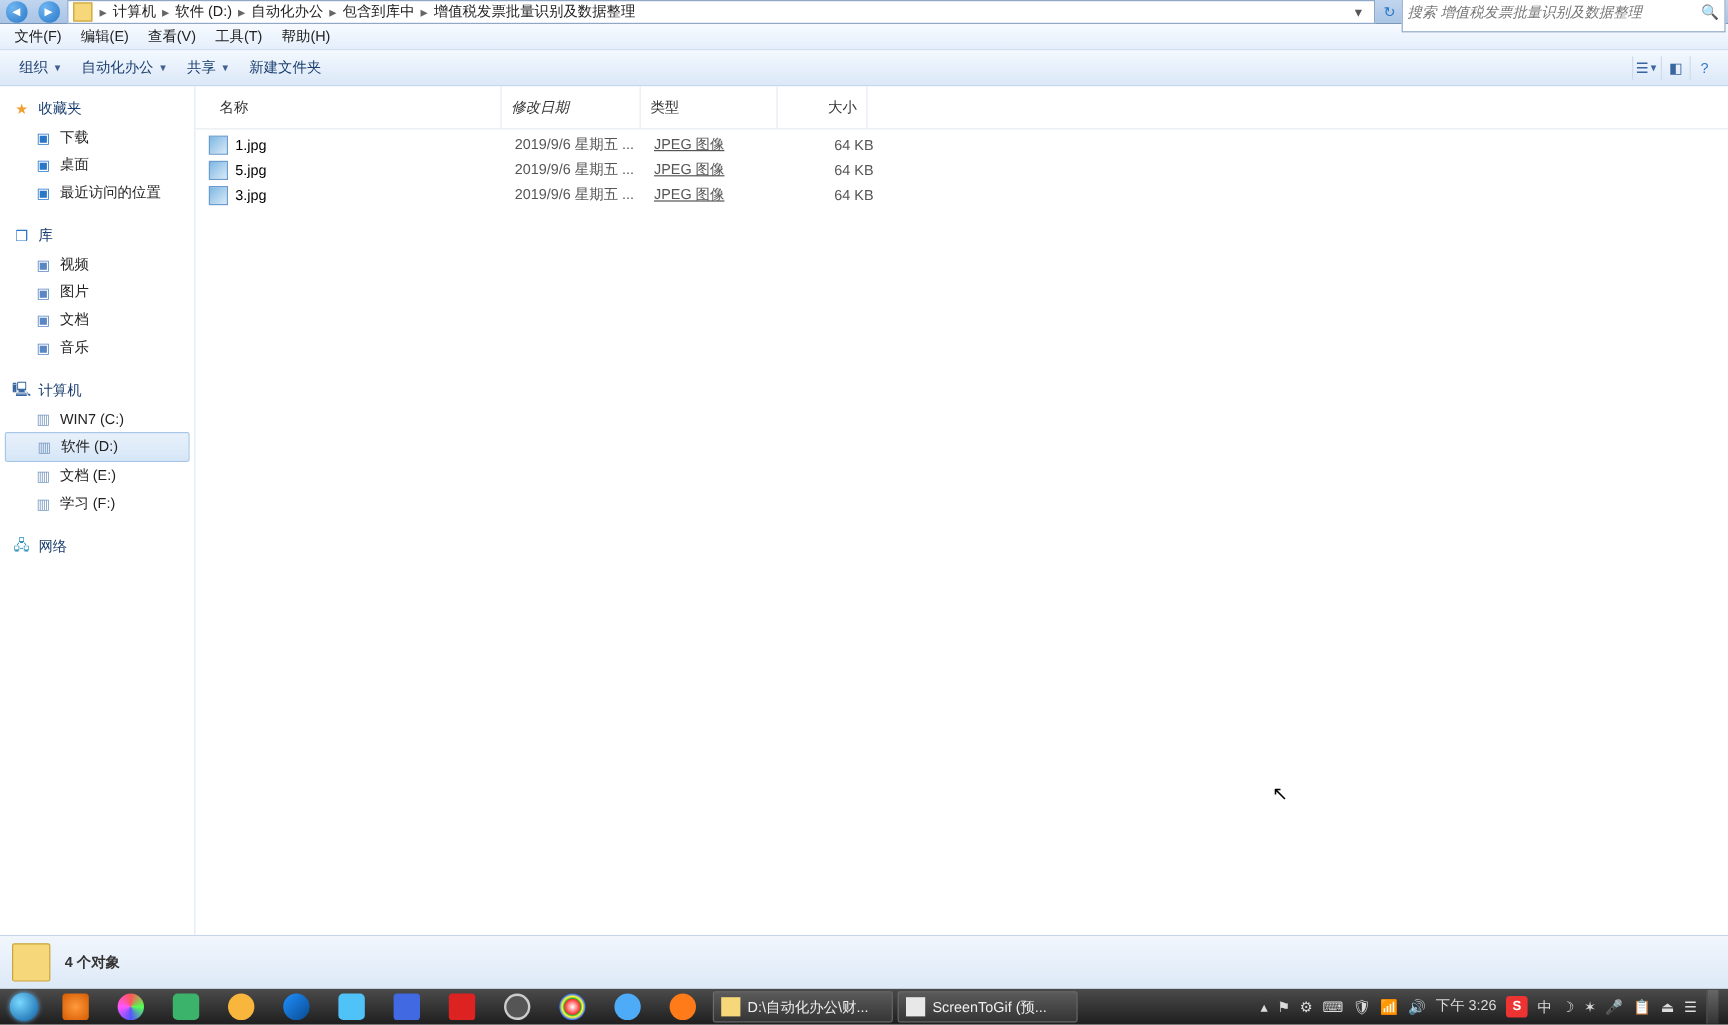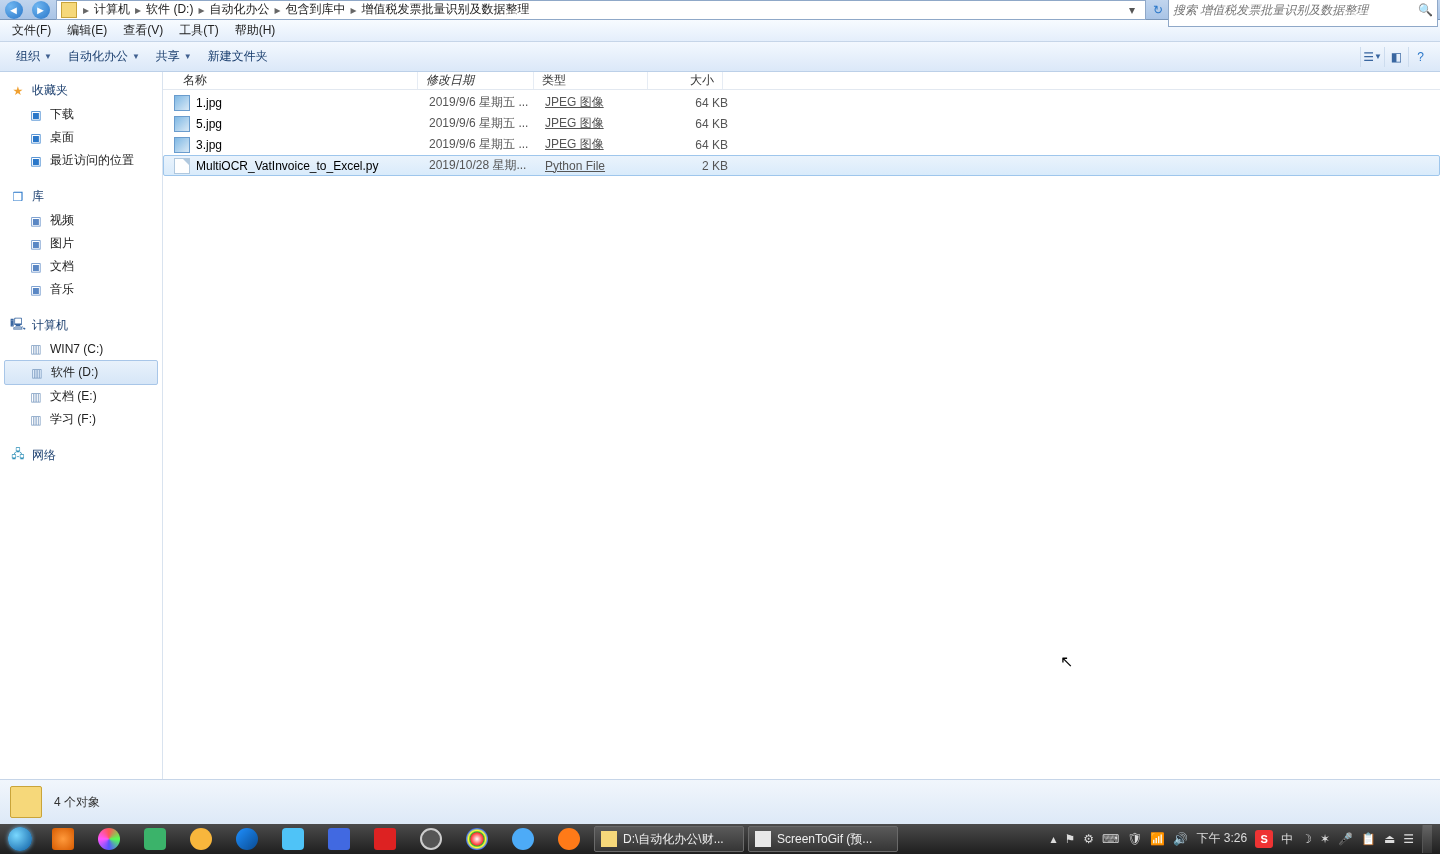--- a/index.html
+++ b/index.html
@@ -36,37 +36,37 @@
 .sidebar { width:163px; border-right:1px solid #d9e3ef; background:#fff; padding:6px 0; overflow:hidden; }
 .sb-group-h { display:flex; align-items:center; gap:6px; padding:4px 10px; color:#1a3e6e; font-size:12px; }
 .sb-item { display:flex; align-items:center; gap:6px; padding:3px 10px 3px 28px; color:#222; }
 .sb-item.selected { background:linear-gradient(#e8f1fb,#d6e6f7); border:1px solid #a8c6e8; border-radius:2px; margin:0 4px; padding-left:24px; }
 .ico { width:16px; height:16px; display:inline-flex; align-items:center; justify-content:center; font-size:12px; }
 .star{color:#f0a030;} .dl{color:#2a77c9;} .desk{color:#2a77c9;} .clock{color:#2a77c9;}
 .lib{color:#2a77c9;} .vid{color:#5a87c4;} .pic{color:#5a87c4;} .doc{color:#5a87c4;} .mus{color:#5a87c4;}
 .pc{color:#3966a0;} .drv{color:#7a9ac0;} .net{color:#3090b8;}
 
 .content { flex:1; display:flex; flex-direction:column; }
-.col-head { height:18px; border-bottom:1px solid #e2e8f0; display:flex; align-items:center; background:#fff; }
+.col-head { height:36px; border-bottom:1px solid #e2e8f0; display:flex; align-items:center; background:#fff; }
 .col-head .ch { padding:0 8px; color:#333; border-right:1px solid #e6ecf4; height:100%; display:flex; align-items:center; }
 .ch.name{width:255px; padding-left:20px;} .ch.date{width:116px;font-style:italic;} .ch.type{width:114px;font-family:Liberation Serif, serif;} .ch.size{width:75px; justify-content:flex-end;}
 
 .filelist { flex:1; background:#fff; padding-top:2px; }
 .row { height:21px; display:flex; align-items:center; padding-left:10px; border:1px solid transparent; }
 .row.sel { background:linear-gradient(#eaf3fc,#d9ebfb); border:1px solid #9ec6ec; border-radius:2px; }
 .cell.name{width:255px; display:flex; align-items:center; gap:6px;} 
 .cell.date{width:116px; color:#555;} .cell.type{width:114px; color:#555;text-decoration:underline;} 
 .cell.size{width:75px; text-align:right; color:#555; padding-right:6px;}
 .fico{width:16px;height:16px;display:inline-block;}
 .fico.jpg{background:linear-gradient(135deg,#7fb8e4,#d9e9f6);border:1px solid #6a9ccd;}
 .fico.py{background:#fefefe;border:1px solid #b0c8de;position:relative;}
 .fico.py:after{content:"";position:absolute;right:0;top:0;border:3px solid transparent;border-top-color:#b0c8de;border-right-color:#b0c8de;}
 
 
-.status { height:45px; background:linear-gradient(#f1f6fc,#dde9f7); border-top:1px solid #c6d5e8; display:flex; align-items:center; padding:0 10px; gap:12px; }
+.status { height:45px; background:linear-gradient(#f1f6fc,#dde9f7); border-top:1px solid #c6d5e8; display:flex; align-items:center; padding:0 10px; gap:12px;font-weight:bold; }
 .status .big-ico{width:32px;height:32px;background:#f6d87a;border:1px solid #c9a43a;border-radius:2px;}
 .status .info{color:#333;}
 
 
 .taskbar { height:30px; background:linear-gradient(#4b4b4b,#1e1e1e); display:flex; align-items:center; }
 .start { width:40px; height:30px; display:flex; align-items:center; justify-content:center; }
 .orb { width:24px; height:24px; border-radius:50%; background:radial-gradient(circle at 35% 35%,#79d8ff,#0a5aa0); box-shadow:0 0 4px rgba(120,200,255,.8); position:relative;}
 .tb-item { width:46px; height:28px; display:flex; align-items:center; justify-content:center;}
 .tb-ico { width:22px; height:22px; border-radius:3px; }
 .task-btn { height:26px; min-width:150px; margin:0 2px; background:linear-gradient(#5a5a5a,#353535); border:1px solid #6a6a6a; border-radius:2px; display:flex; align-items:center; gap:6px; padding:0 6px; color:#eee; font-size:11px;}
@@ -242,29 +242,20 @@
         </div>
         <div class="row">
           <div class="cell name">
             <span class="fico jpg"></span>
             <span>3.jpg</span>
           </div>
           <div class="cell date">2019/9/6 星期五 ...</div>
           <div class="cell type">JPEG 图像</div>
           <div class="cell size">64 KB</div>
         </div>
-        <div class="row sel">
-          <div class="cell name">
-            <span class="fico py"></span>
-            <span>MultiOCR_VatInvoice_to_Excel.py</span>
-          </div>
-          <div class="cell date">2019/10/28 星期...</div>
-          <div class="cell type">Python File</div>
-          <div class="cell size">2 KB</div>
-        </div>
       </div>
   </div>
 </div>
 
 <div class="status">
   <div class="big-ico"></div>
   <div class="info">4 个对象</div>
 </div>
 
 <div class="taskbar">

